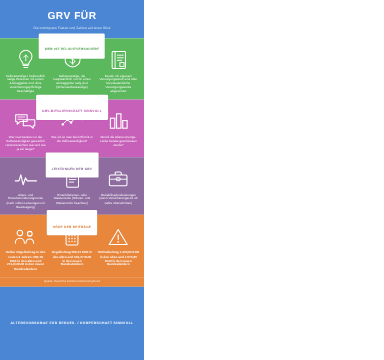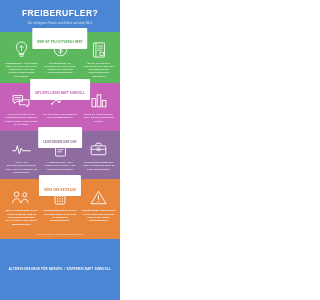--- a/index.html
+++ b/index.html
@@ -96,21 +96,21 @@
     line-height:4px;
   }
 </style>
 </head>
 <body>
 
 <div class="poster">
 
   <div class="header">
     <div class="title">
-      <div>FREIBERUFLER?</div>
+      <div>GRV FÜR</div>
     </div>
     <div class="subtitle">Die wichtigsten Fakten und Zahlen auf einen Blick</div>
   </div>
 
   <div class="section sec-green">
     <div class="pill pill-green">
       <span class="pill-text">WER IST PFLICHTVERSICHERT</span>
     </div>
     <div class="cols">
       <div class="col">

